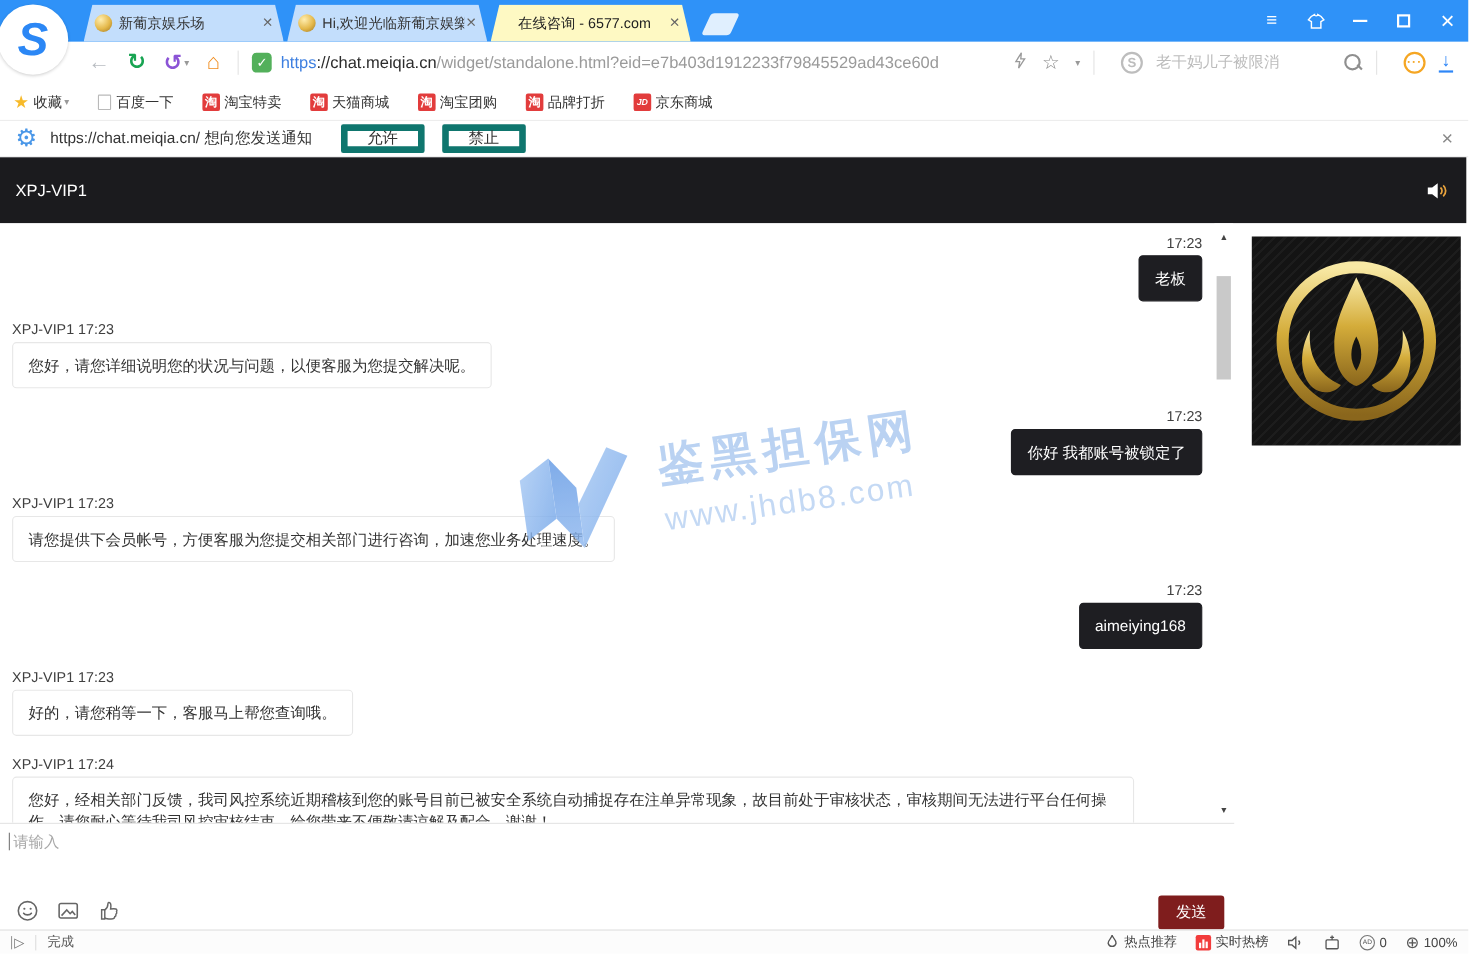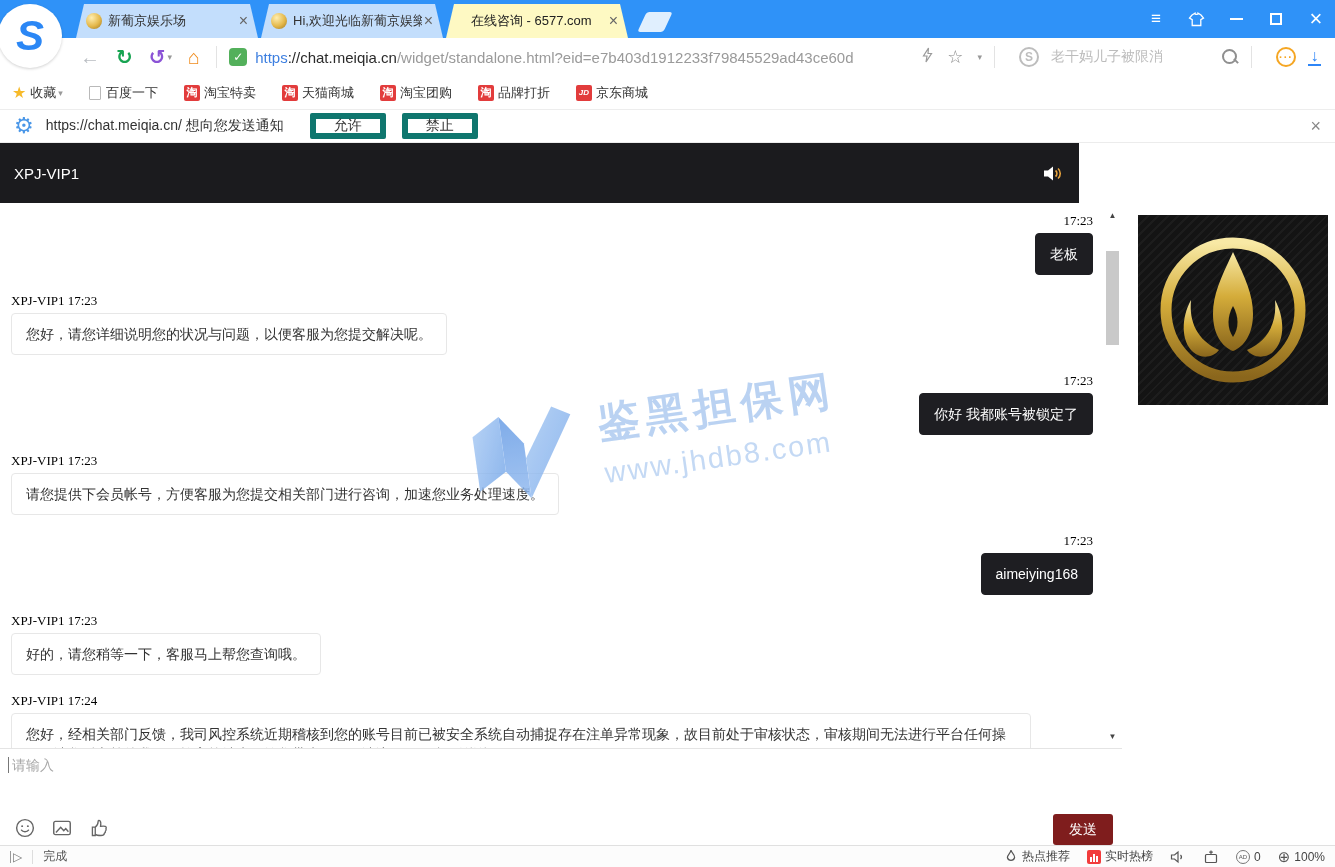--- a/index.html
+++ b/index.html
@@ -82,30 +82,30 @@
   #notifbar { left:0; top:110px; width:1335px; height:33px; background:#fff; border-bottom:1px solid #ececec;
     display:flex; align-items:center; padding:0 14px; }
   #gear-icon { color:#4a97e8; font-size:22px; line-height:1; margin-right:12px; }
   #notif-text { font-size:14px; color:#333; }
   .notif-btn { width:76px; height:26px; border:6px solid #0f766e; border-radius:2px; background:#fff;
     font-size:14px; color:#333; display:flex; align-items:center; justify-content:center; }
   #allow-btn { margin-left:26px; } #deny-btn { margin-left:16px; }
   #notif-close { margin-left:auto; color:#888; font-size:18px; }
 
   
-  #chatheader { left:0; top:143px; width:1079px; height:60px; background:#1b1b1e; display:flex; align-items:center;
+  #chatheader { left:0; top:143px; width:1333px; height:60px; background:#1b1b1e; display:flex; align-items:center;
     padding:0 14px; }
   #chat-title { color:#fff; font-size:15px; }
   #speaker { margin-left:auto; display:flex; align-items:center; }
 
   
   #chatbody { left:0; top:203px; width:1335px; height:545px; background:#fff; overflow:hidden; }
   #msgs { position:absolute; left:0; top:0; width:1104px; height:545px; padding:10px 11px 0; overflow:hidden; }
   .msg + .msg { margin-top:18px; }
-  .meta { font-size:13px; color:#000000; margin-bottom:4px;font-family:Liberation Serif, serif; }
+  .meta { font-size:13px; color:#404040; margin-bottom:4px; }
   .msg.right { text-align:right; }
   .bubble { display:inline-block; max-width:1020px; padding:10px 14px; border-radius:4px; font-size:14px;
     line-height:20px; color:#333; background:#fff; border:1px solid #e7e7e7; text-align:left; }
   .bubble.dark { background:#1e1e22; color:#fff; border-color:#1e1e22; }
 
   
   #scrollbar { position:absolute; left:1104px; top:0; width:17px; height:545px; background:#fff; }
   #scrollbar .s-arrow { position:absolute; left:0; width:17px; height:16px; color:#444; font-size:8px;
     display:flex; align-items:center; justify-content:center; }
   #scroll-up { top:4px; } #scroll-down { bottom:4px; }

